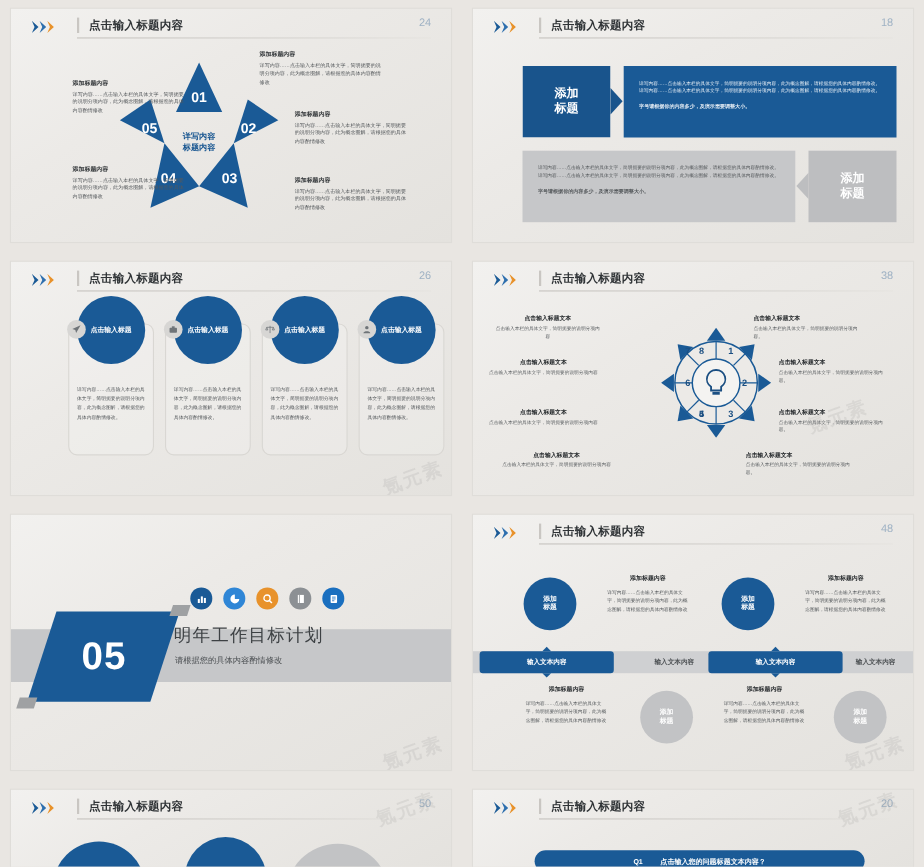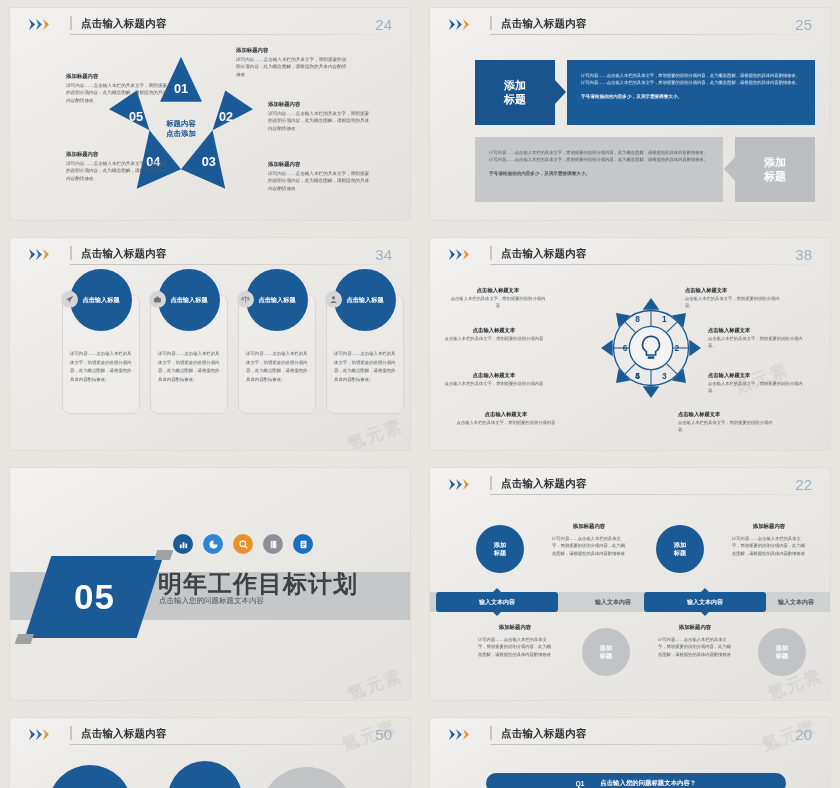--- a/index.html
+++ b/index.html
@@ -31,21 +31,21 @@
   .chevs { position:absolute; left:0; top:3px; display:flex; gap:0px; }
   .chev { width: 8px; height: 11px; margin-right:-1px; }
   .hdr-title {
     position:absolute; left: 42px; top: 0px;
     font-size: 10.5px; font-weight: bold; color:#2f3336; letter-spacing:.2px;
     padding-left: 9px; border-left: 2px solid #c9c6c2;
     line-height: 14px;
   }
   .hdr-num {
     position:absolute; right: 2px; top: 0px;
-    font-size: 15px; color:#9fb2c4; font-weight:400;
+    font-size: 10px; color:#9fb2c4; font-weight:400;
   }
   .hdr-rule {
     position:absolute; left:42px; right:2px; top:18px; height:1px;
     background: linear-gradient(to right,#c5c2be,#d9d7d3 70%,#e6e4e0);
   }
   .wm {
     position:absolute; right:6px; bottom:4px; font-size:17px; color:rgba(140,140,140,.16);
     font-weight:bold; letter-spacing:2px; transform:rotate(-20deg); pointer-events:none;
   }
   .wm.tr { right:12px; top:6px; bottom:auto; }
@@ -100,21 +100,21 @@
   
   .band { position:absolute; left:0; right:0; top:104px; height:48px; background:#c6c7c9; }
   .para {
     position:absolute; left:28px; top:88px; width:112px; height:82px;
     background:#1a5a96; transform: skewX(-18deg);
     display:flex; align-items:center; justify-content:center;
   }
   .para span { transform: skewX(18deg); color:#fff; font-size:35px; font-weight:bold; letter-spacing:1px;}
   .para::before{content:"";position:absolute;left:-8px;bottom:-6px;width:16px;height:10px;background:#9fa1a3;z-index:-1;}
   .para::after{content:"";position:absolute;right:-8px;top:-6px;width:16px;height:10px;background:#9fa1a3;z-index:-1;}
-  .sec-t { position:absolute; left:148px; top:100px; font-size:24px; font-weight:bold; color:#3d4144; letter-spacing:1px;}
+  .sec-t { position:absolute; left:148px; top:100px; font-size:16px; font-weight:normal; color:#3d4144; letter-spacing:1px;}
   .sec-s { position:absolute; left:149px; top:128px; font-size:7.5px; color:#4b4f52; }
   .icorow { position:absolute; left:163px; top:66px; display:flex; gap:10px; }
   .ico { width:20px; height:20px; border-radius:50%; display:flex; align-items:center; justify-content:center; color:#fff; }
 
   
   .tl { position:absolute; left:0; right:0; top:124px; height:20px; background:#cfd0d2; }
   .tlseg {
     position:absolute; top:124px; height:20px; display:flex; align-items:center; justify-content:center;
     font-size:6px; font-weight:bold;
   }
@@ -175,22 +175,22 @@
         </g>
         <g fill="#ffffff" font-size="17" font-weight="bold" text-anchor="middle" font-family="Liberation Sans, sans-serif">
           <text x="100" y="50">01</text>
           <text x="160" y="88">02</text>
           <text x="137" y="148">03</text>
           <text x="63" y="148">04</text>
           <text x="40" y="88">05</text>
         </g>
       </svg>
       <div class="star-center">
+        <div>详写内容</div>
         <div>标题内容</div>
-        <div>点击添加</div>
       </div>
     </div>
 
     <div class="cap" style="left:226px;top:38px;width:112px;">
       <b>添加标题内容</b>
       <span>详写内容……点击输入本栏的具体文字，简明扼要的说明分项内容，此为概念图解，请根据您的具体内容酌情修改</span>
     </div>
     <div class="cap" style="left:258px;top:92px;width:104px;">
       <b>添加标题内容</b>
       <span>详写内容……点击输入本栏的具体文字，简明扼要的说明分项内容，此为概念图解，请根据您的具体内容酌情修改</span>
@@ -218,21 +218,21 @@
               <path d="M1 0 L7 5.5 L1 11 L3.4 5.5 Z" fill="#1a5a96"></path>
             </svg>
         <svg class="chev" viewBox="0 0 8 11">
               <path d="M1 0 L7 5.5 L1 11 L3.4 5.5 Z" fill="#2e6fae"></path>
             </svg>
         <svg class="chev" viewBox="0 0 8 11">
               <path d="M1 0 L7 5.5 L1 11 L3.4 5.5 Z" fill="#e8922b"></path>
             </svg>
       </div>
       <div class="hdr-title">点击输入标题内容</div>
-      <div class="hdr-num">25</div>
+      <div class="hdr-num">18</div>
       <div class="hdr-rule"></div>
     </div>
 
     <div class="ab" style="left:45px;top:52px;width:340px;height:65px;">
       <div class="ab-tag blue-tag" style="width:80px;height:100%;clip-path:polygon(0 0,100% 0,100% 38%,100% 38%,100% 62%,100% 100%,0 100%);">
         <div>
           <div>添加</div>
           <div>标题</div>
         </div>
       </div>
@@ -271,21 +271,21 @@
               <path d="M1 0 L7 5.5 L1 11 L3.4 5.5 Z" fill="#1a5a96"></path>
             </svg>
         <svg class="chev" viewBox="0 0 8 11">
               <path d="M1 0 L7 5.5 L1 11 L3.4 5.5 Z" fill="#2e6fae"></path>
             </svg>
         <svg class="chev" viewBox="0 0 8 11">
               <path d="M1 0 L7 5.5 L1 11 L3.4 5.5 Z" fill="#e8922b"></path>
             </svg>
       </div>
       <div class="hdr-title">点击输入标题内容</div>
-      <div class="hdr-num">34</div>
+      <div class="hdr-num">26</div>
       <div class="hdr-rule"></div>
     </div>
 
     <div class="card" style="left:52px;">
       <div class="minic">
         <svg width="9" height="9" viewBox="0 0 12 12">
               <path d="M11 1 L1 5.6 L4.6 6.6 L5.6 10.4 Z" fill="#6f7478"></path>
             </svg>
       </div>
       <div class="circ">点击输入标题</div>
@@ -453,41 +453,41 @@
               <line x1="4.2" y1="4.2" x2="7.8" y2="4.2" stroke="#1a6fbf" stroke-width="0.8"></line>
               <line x1="4.2" y1="6" x2="7.8" y2="6" stroke="#1a6fbf" stroke-width="0.8"></line>
               <line x1="4.2" y1="7.8" x2="6.5" y2="7.8" stroke="#1a6fbf" stroke-width="0.8"></line>
             </svg>
       </div>
     </div>
     <div class="para">
       <span>05</span>
     </div>
     <div class="sec-t">明年工作目标计划</div>
-    <div class="sec-s">点击输入您的问题标题文本内容</div>
+    <div class="sec-s">请根据您的具体内容酌情修改</div>
     <div class="wm">氪元素</div>
   </div>
     </div>
 
   <div class="cell">
   <div class="slide">
     <div class="hdr">
       <div class="chevs">
         <svg class="chev" viewBox="0 0 8 11">
               <path d="M1 0 L7 5.5 L1 11 L3.4 5.5 Z" fill="#1a5a96"></path>
             </svg>
         <svg class="chev" viewBox="0 0 8 11">
               <path d="M1 0 L7 5.5 L1 11 L3.4 5.5 Z" fill="#2e6fae"></path>
             </svg>
         <svg class="chev" viewBox="0 0 8 11">
               <path d="M1 0 L7 5.5 L1 11 L3.4 5.5 Z" fill="#e8922b"></path>
             </svg>
       </div>
       <div class="hdr-title">点击输入标题内容</div>
-      <div class="hdr-num">22</div>
+      <div class="hdr-num">48</div>
       <div class="hdr-rule"></div>
     </div>
 
     <div class="tl"></div>
     <div class="tlseg on" style="left:6px;width:122px;">输入文本内容</div>
     <div class="tlseg off" style="left:134px;width:98px;">输入文本内容</div>
     <div class="tlseg on" style="left:214px;width:122px;">输入文本内容</div>
     <div class="tlseg off" style="left:318px;width:96px;">输入文本内容</div>
 
     <div class="tcirc b" style="left:46px;top:57px;">

